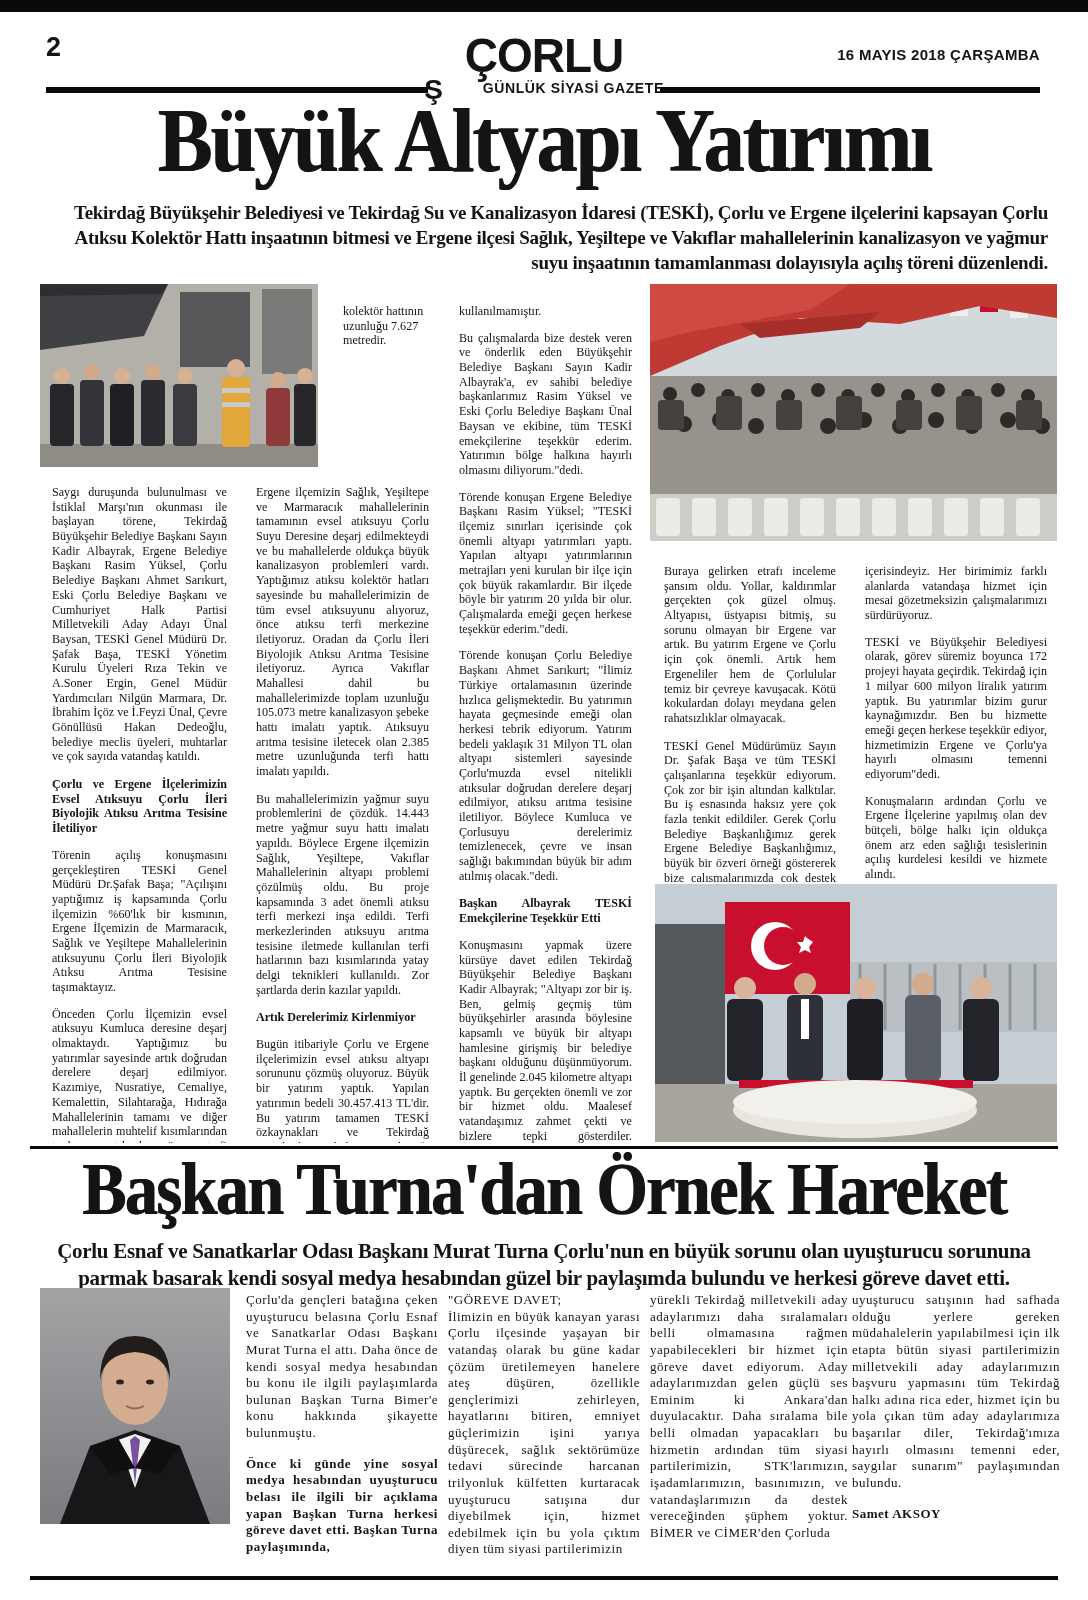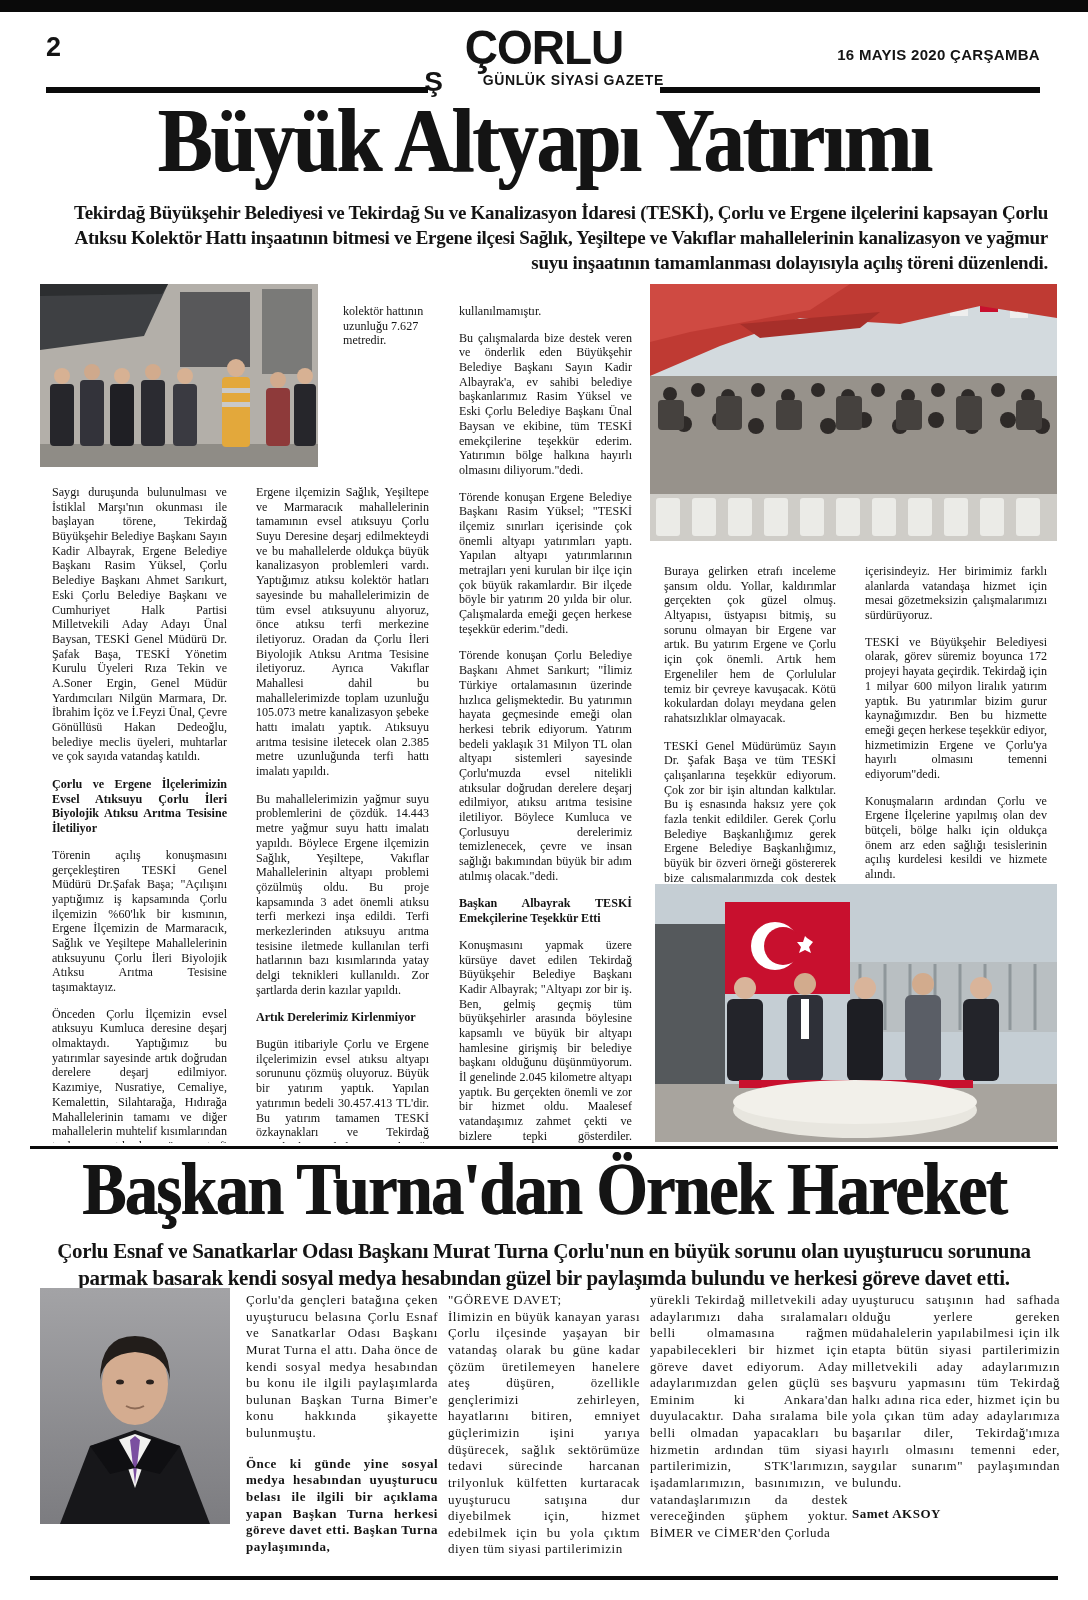--- a/index.html
+++ b/index.html
@@ -8,21 +8,21 @@
     background:#ffffff; overflow:hidden;
     font-family:"Liberation Serif", serif; color:#141414;
   }
   .topbar { position:absolute; left:0; top:0; width:1088px; height:12px; background:#0a0a0a; }
 
   
   .pagenum { position:absolute; left:46px; top:32px; font-family:"Liberation Sans",sans-serif;
              font-weight:bold; font-size:27px; }
   .dateline { position:absolute; right:48px; top:46px; font-family:"Liberation Sans",sans-serif;
               font-weight:bold; font-size:15px; letter-spacing:0.3px; }
-  .masthead { position:absolute; left:50%; transform:translateX(-50%); top:24px; width:260px; text-align:center; }
+  .masthead { position:absolute; left:50%; transform:translateX(-50%); top:32px; width:260px; text-align:center; }
   .mast-title { font-family:"Liberation Sans",sans-serif; font-weight:bold; font-size:46px;
                 line-height:1; letter-spacing:-1px; transform:scaleY(1.05); display:inline-block; }
   .mast-subrow { position:relative; margin-top:-4px; white-space:nowrap; }
   .mast-glyph { font-family:"Liberation Sans",sans-serif; font-weight:bold; font-size:28px;
                 vertical-align:-6px; }
   .mast-sub { font-family:"Liberation Sans",sans-serif; font-weight:bold; font-size:14px; letter-spacing:0.6px;padding-left:40px; }
   .bar { position:absolute; top:87px; height:6px; background:#0a0a0a; }
   .bar-left  { left:46px;  width:382px; }
   .bar-right { left:660px; width:380px; }
 
@@ -85,21 +85,21 @@
 
   <div class="pagenum">2</div>
   <div class="masthead">
     <div class="mast-title">ÇORLU</div>
     <div class="mast-subrow">
       <span class="mast-glyph">Ş</span><span class="mast-sub">GÜNLÜK SİYASİ GAZETE</span>
     </div>
   </div>
   <div class="bar bar-left"></div>
   <div class="bar bar-right"></div>
-  <div class="dateline">16 MAYIS 2020 ÇARŞAMBA</div>
+  <div class="dateline">16 MAYIS 2018 ÇARŞAMBA</div>
 
   <div class="headline1">Büyük Altyapı Yatırımı</div>
   <div class="subhead1">Tekirdağ Büyükşehir Belediyesi ve Tekirdağ Su ve Kanalizasyon İdaresi (TESKİ), Çorlu ve Ergene ilçelerini kapsayan Çorlu Atıksu Kolektör Hattı inşaatının bitmesi ve Ergene ilçesi Sağlık, Yeşiltepe ve Vakıflar mahallelerinin kanalizasyon ve yağmur suyu inşaatının tamamlanması dolayısıyla açılış töreni düzenlendi.</div>
 
   <figure class="photo1">
     <svg width="278" height="183" viewBox="0 0 278 183" aria-hidden="true">
       <rect x="0" y="0" width="278" height="183" fill="#b3afa9"></rect>
       <rect x="140" y="8" width="70" height="75" fill="#58585a"></rect>
       <rect x="222" y="5" width="50" height="85" fill="#7a7a78"></rect>
       <polygon points="0,0 128,0 104,52 0,66" fill="#3e4043"></polygon>

